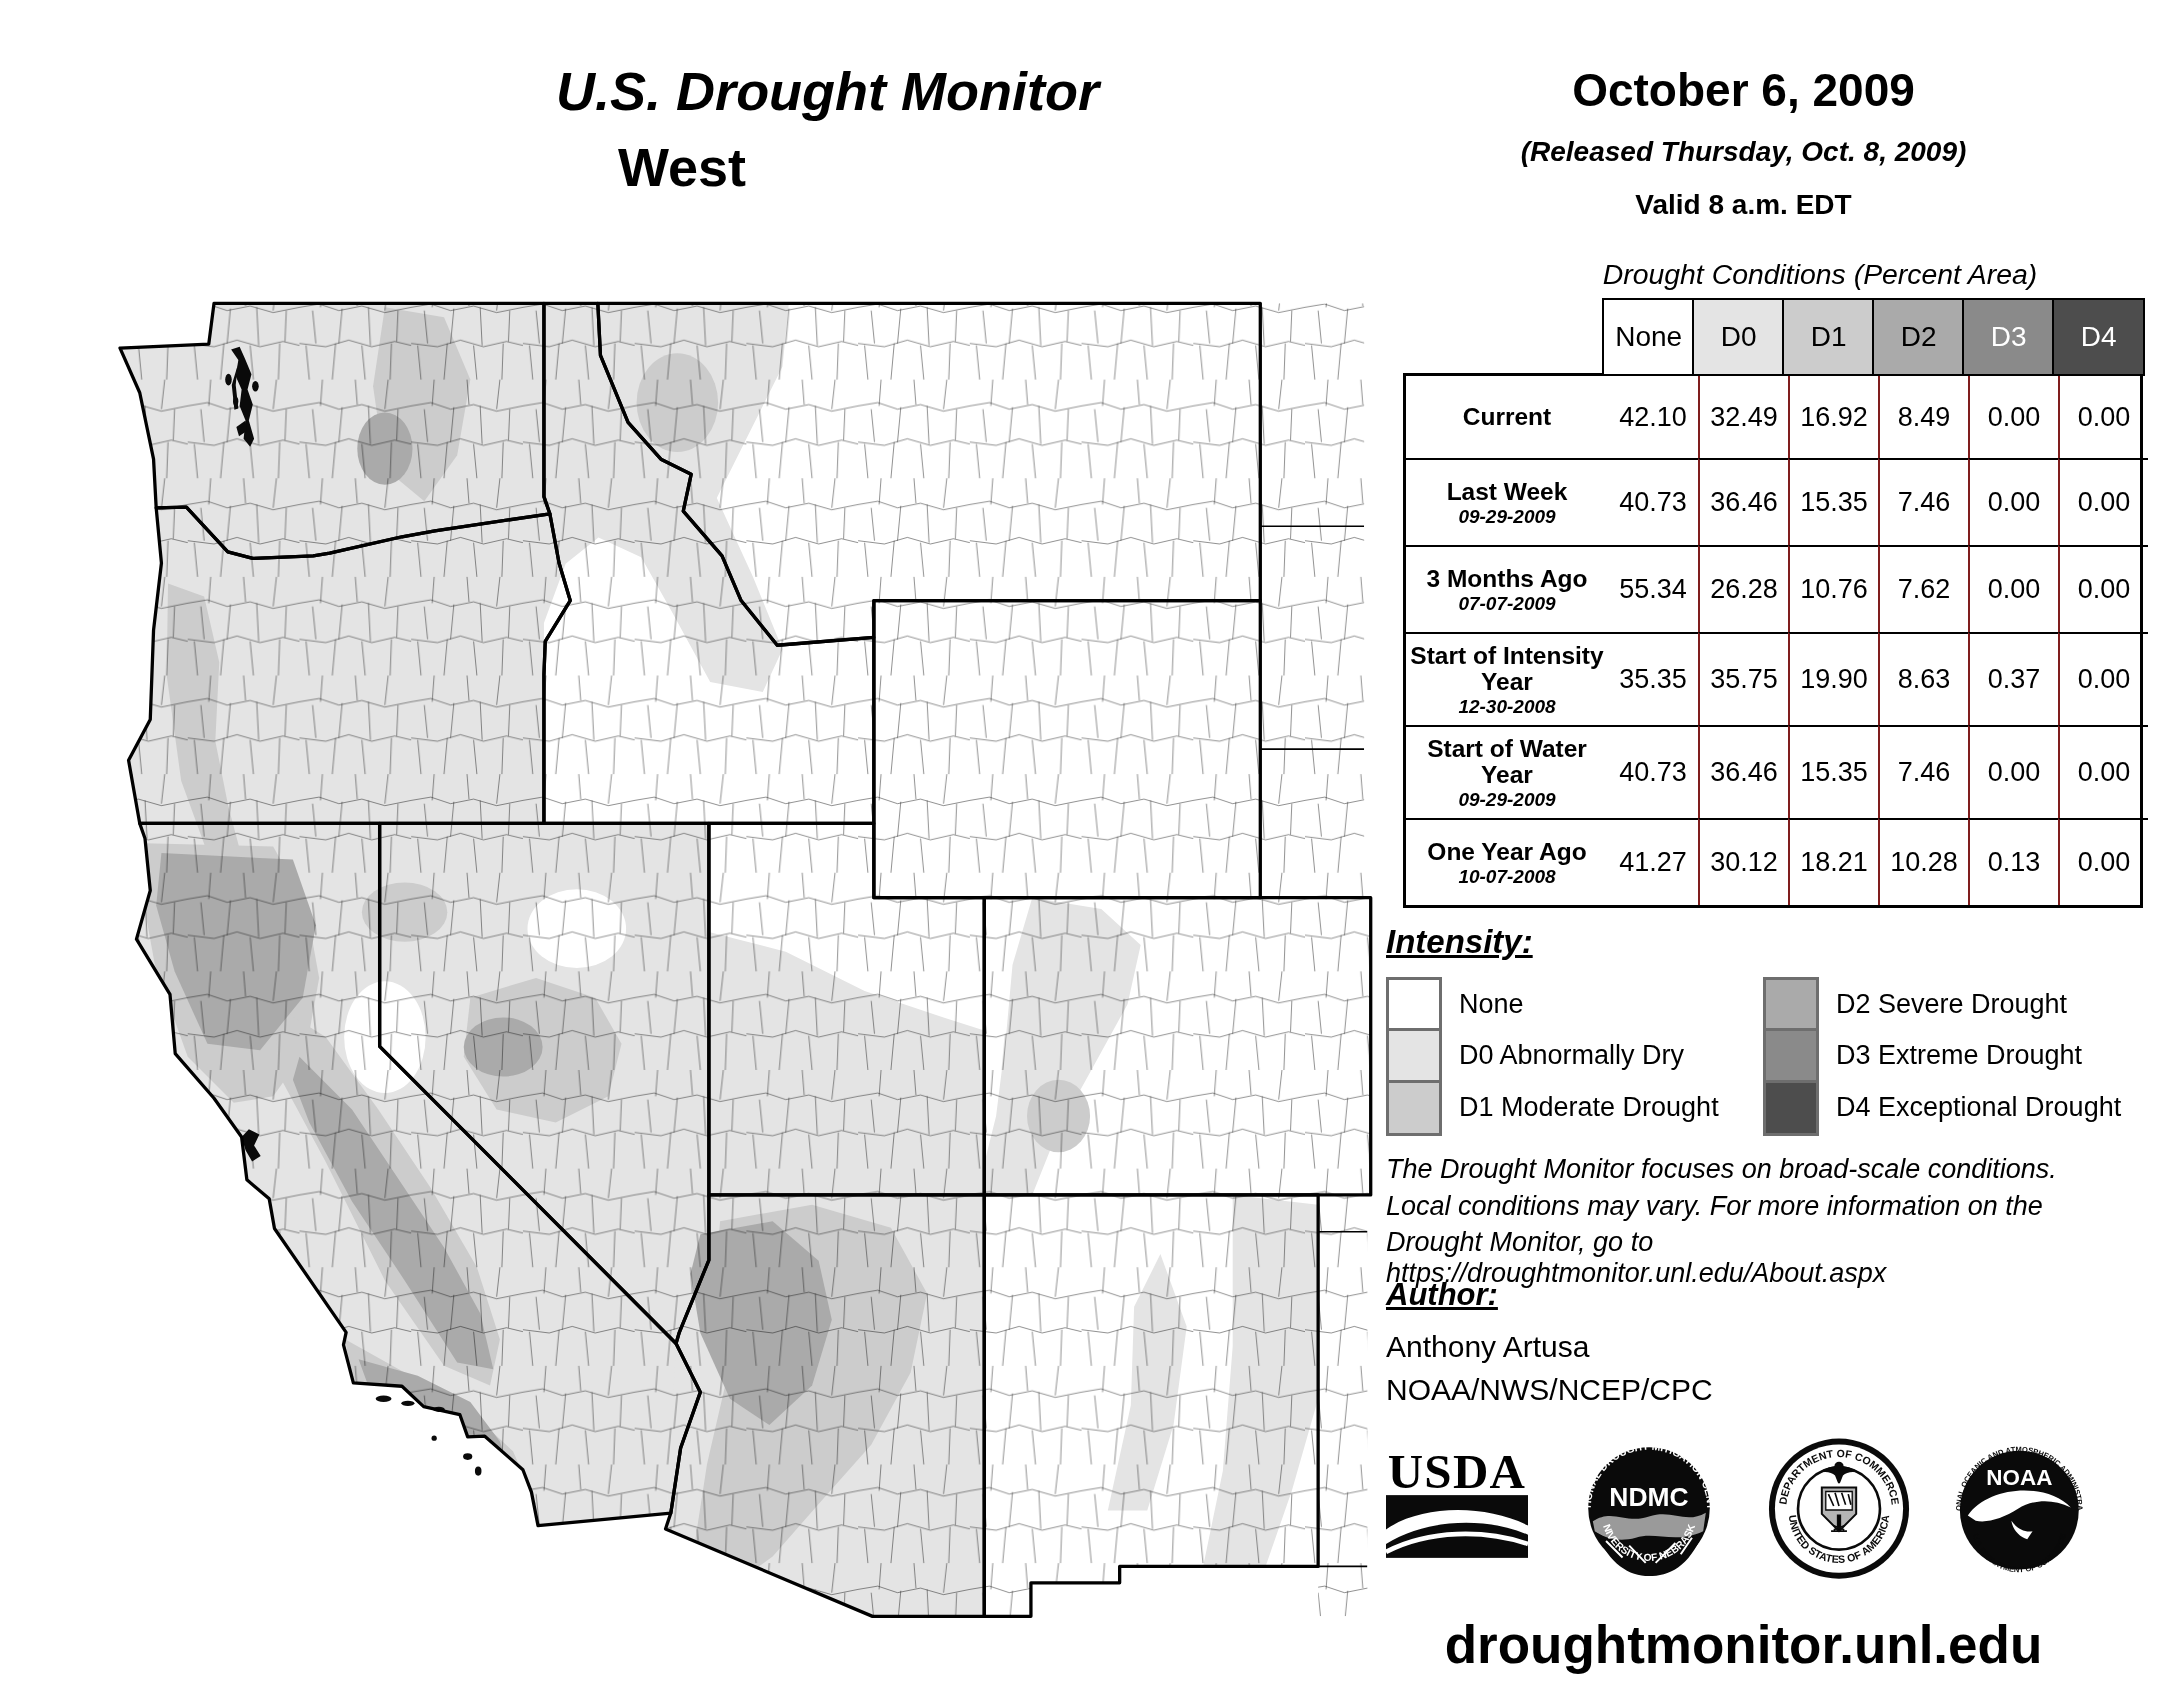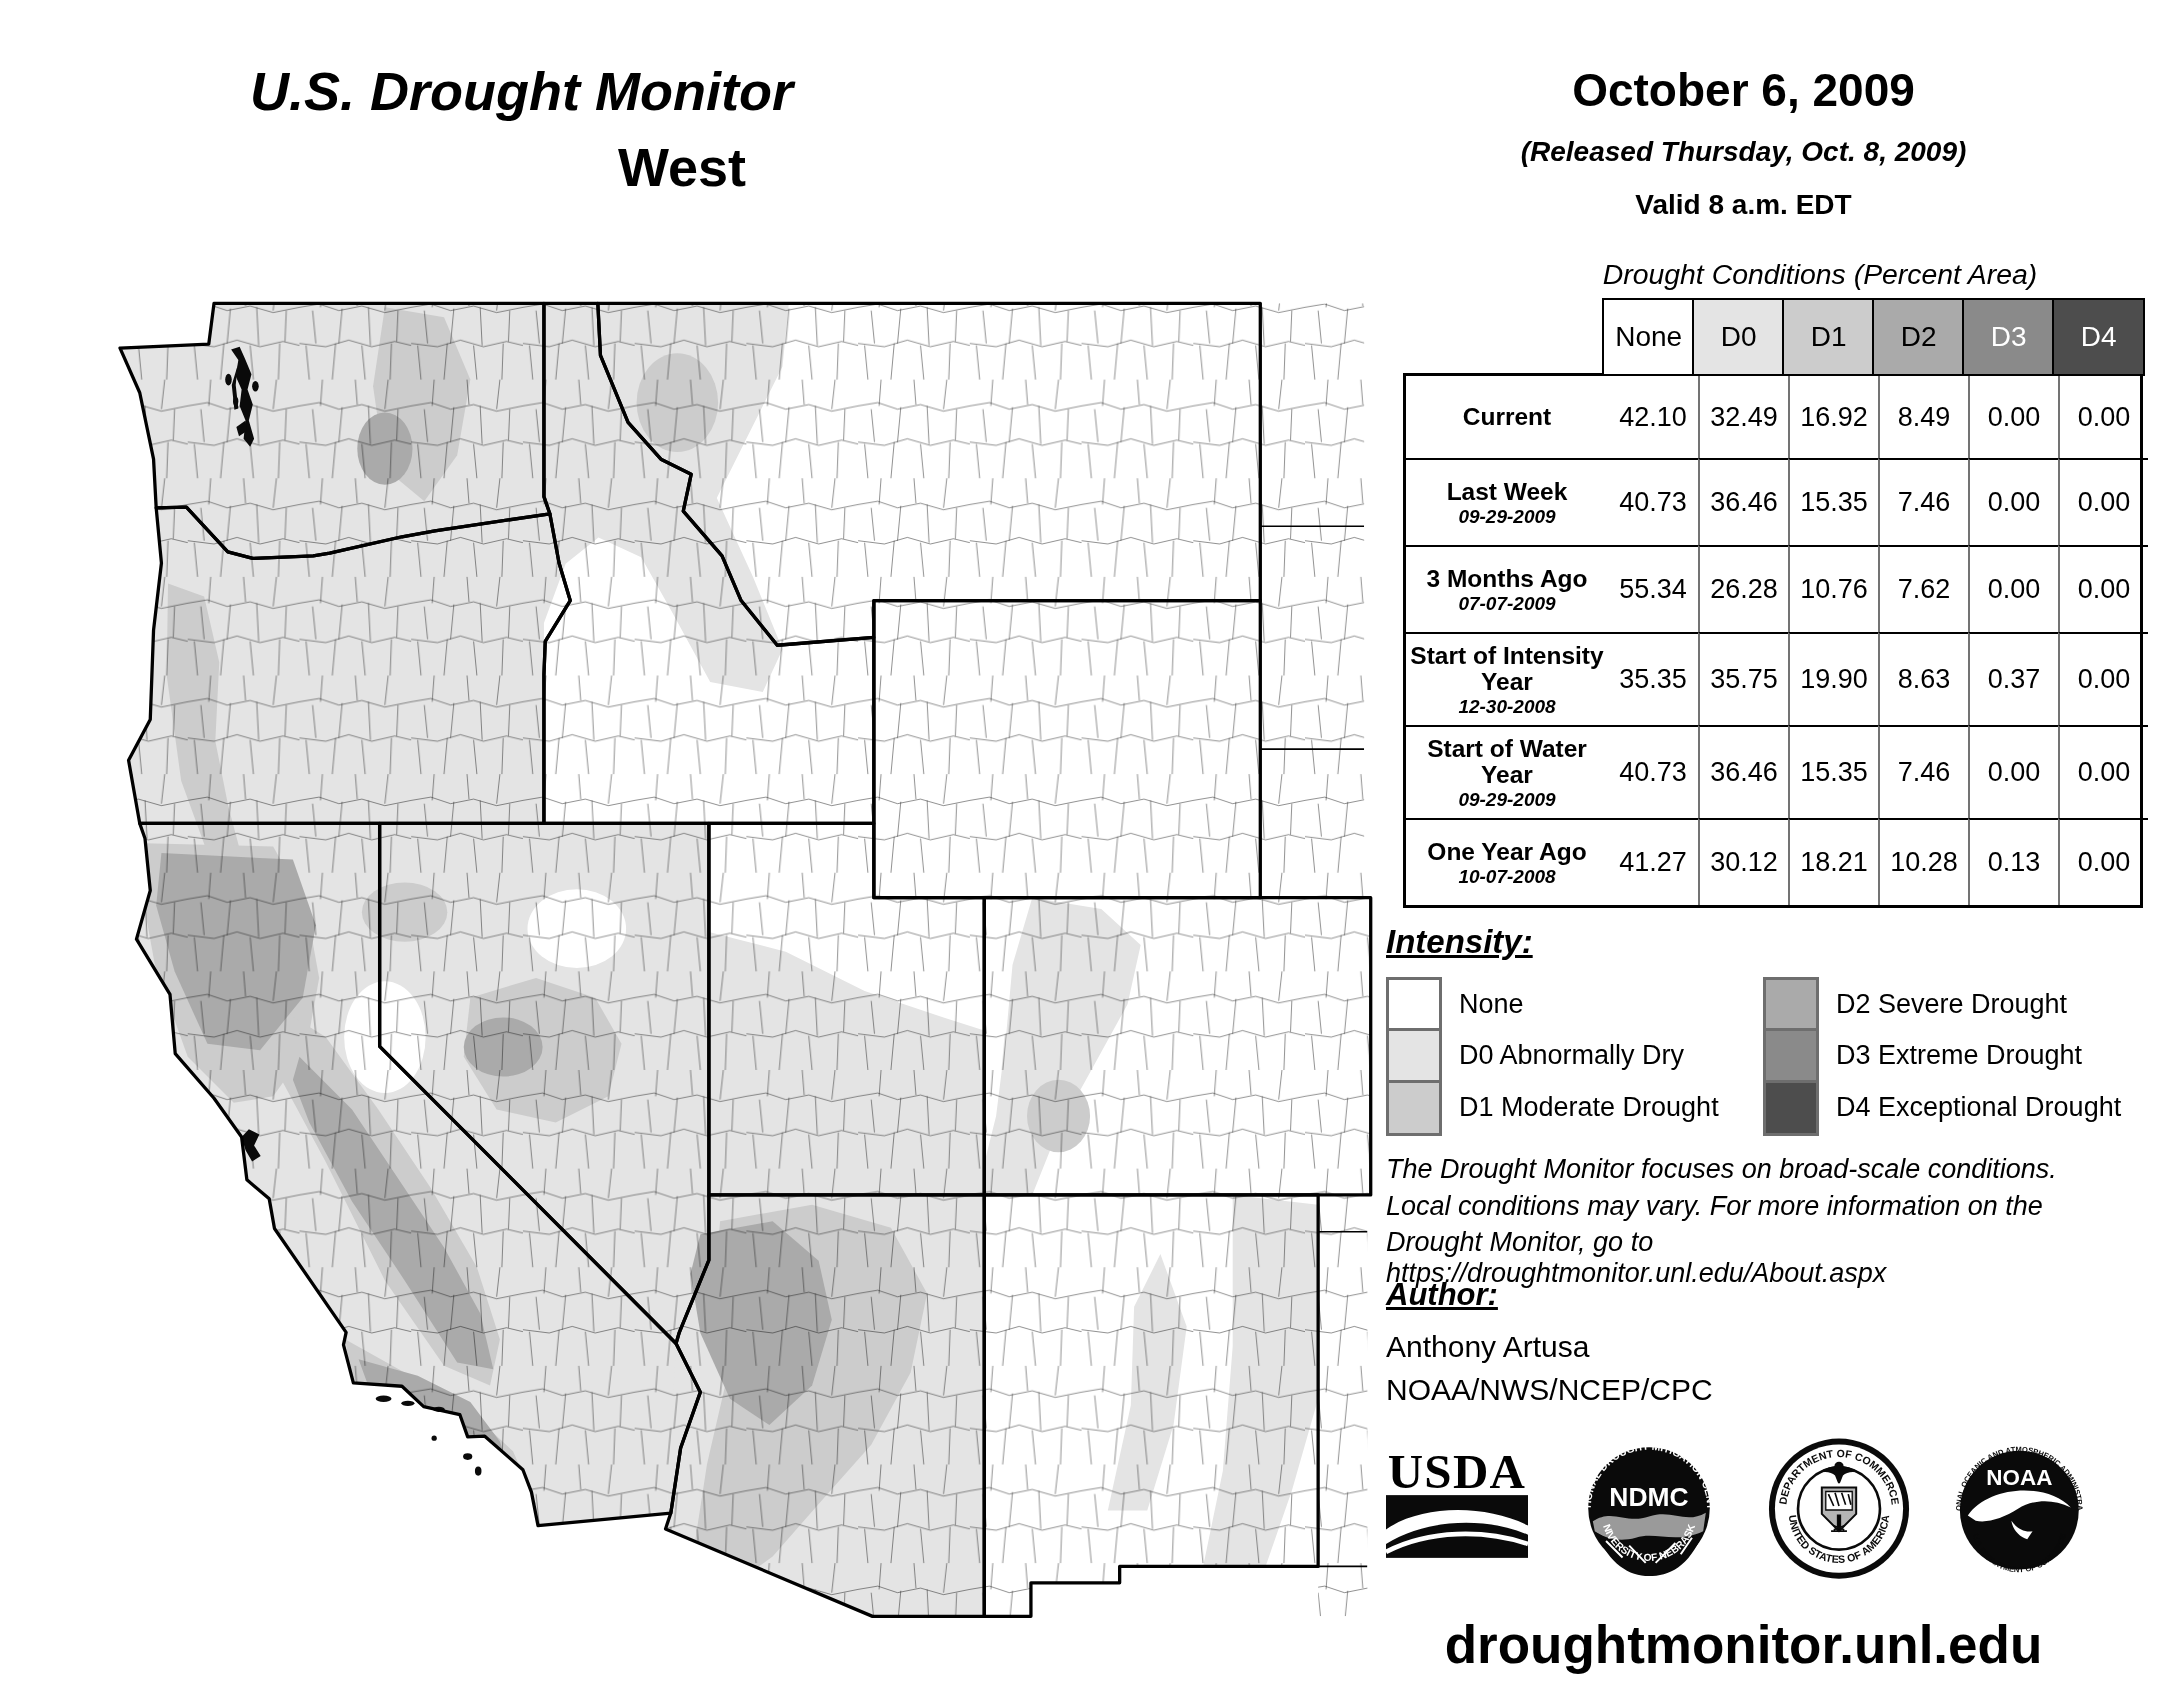--- a/index.html
+++ b/index.html
@@ -1,35 +1,35 @@
 <!DOCTYPE html>
 <html style="--c-none: #ffffff; --c-d0: #e4e4e4; --c-d1: #cccccc; --c-d2: #aaaaaa; --c-d3: #8a8a8a; --c-d4: #4d4d4d;font-size:10.6px"><head>
 <meta charset="utf-8">
 <style>
   html,body{margin:0;padding:0;background:#fff;width:2183px;height:1687px;overflow:hidden;
             font-family:"Liberation Sans",sans-serif;color:#000;}
   .abs{position:absolute;}
   
-  #main-title{left:250px;top:60px;width:834px;text-align:left;font-size:54px;font-weight:bold;font-style:italic;}
+  #main-title{left:265px;top:60px;width:834px;text-align:right;font-size:54px;font-weight:bold;font-style:italic;}
   #region-title{left:265px;top:136px;width:834px;text-align:center;font-size:54px;font-weight:bold;}
   #date-line{left:1403px;top:63px;width:681px;text-align:center;font-size:46px;font-weight:bold;}
   #released-line{left:1403px;top:136px;width:681px;text-align:center;font-size:28px;font-weight:bold;font-style:italic;}
   #valid-line{left:1403px;top:189px;width:681px;text-align:center;font-size:28px;font-weight:bold;}
   
   #table-title{left:1489px;top:258px;width:662px;text-align:center;font-size:28.4px;font-style:italic;}
   #cond-table{left:1403px;top:298px;width:740px;}
   .tbl{display:grid;grid-template-columns:202px repeat(6,90px);}
   .hcell{border:2.6px solid #000;height:74px;display:flex;align-items:center;justify-content:center;
          font-size:28px;margin-left:-2.6px;}
   .hcell.first{border:none;background:transparent;}
   .body-wrap{border:3.3px solid #000;margin-top:-2.6px;}
   .rlabel{border-top:2.6px solid #000;display:flex;flex-direction:column;align-items:center;justify-content:center;
           font-weight:bold;font-size:24.5px;line-height:26.5px;padding:4px 2.6px;text-align:center;}
   .rsub{font-size:19px;font-style:italic;line-height:21px;}
-  .vcell{border-top:2.6px solid #000;border-left:2px solid #737373;display:flex;align-items:center;justify-content:center;font-size:27px;}
+  .vcell{border-top:2.6px solid #000;border-left:2px solid #7f1d1d;display:flex;align-items:center;justify-content:center;font-size:27px;}
   .row-first .rlabel,.row-first .vcell{border-top:none;}
   
   #intensity-title{left:1386px;top:923px;font-size:33px;font-weight:bold;font-style:italic;text-decoration:underline;}
   .leg-item{display:flex;align-items:center;gap:17px;position:absolute;height:53px;}
   .swatch{width:56px;height:56px;border:3.3px solid #6e6e6e;box-sizing:border-box;}
   .leg-label{font-size:27px;}
   
   .note-line{left:1386px;width:767px;font-size:27px;font-style:italic;}
   #author-title{left:1386px;top:1277px;font-size:31px;font-weight:bold;font-style:italic;text-decoration:underline;}
   #author-name{left:1386px;top:1330px;font-size:30px;}

